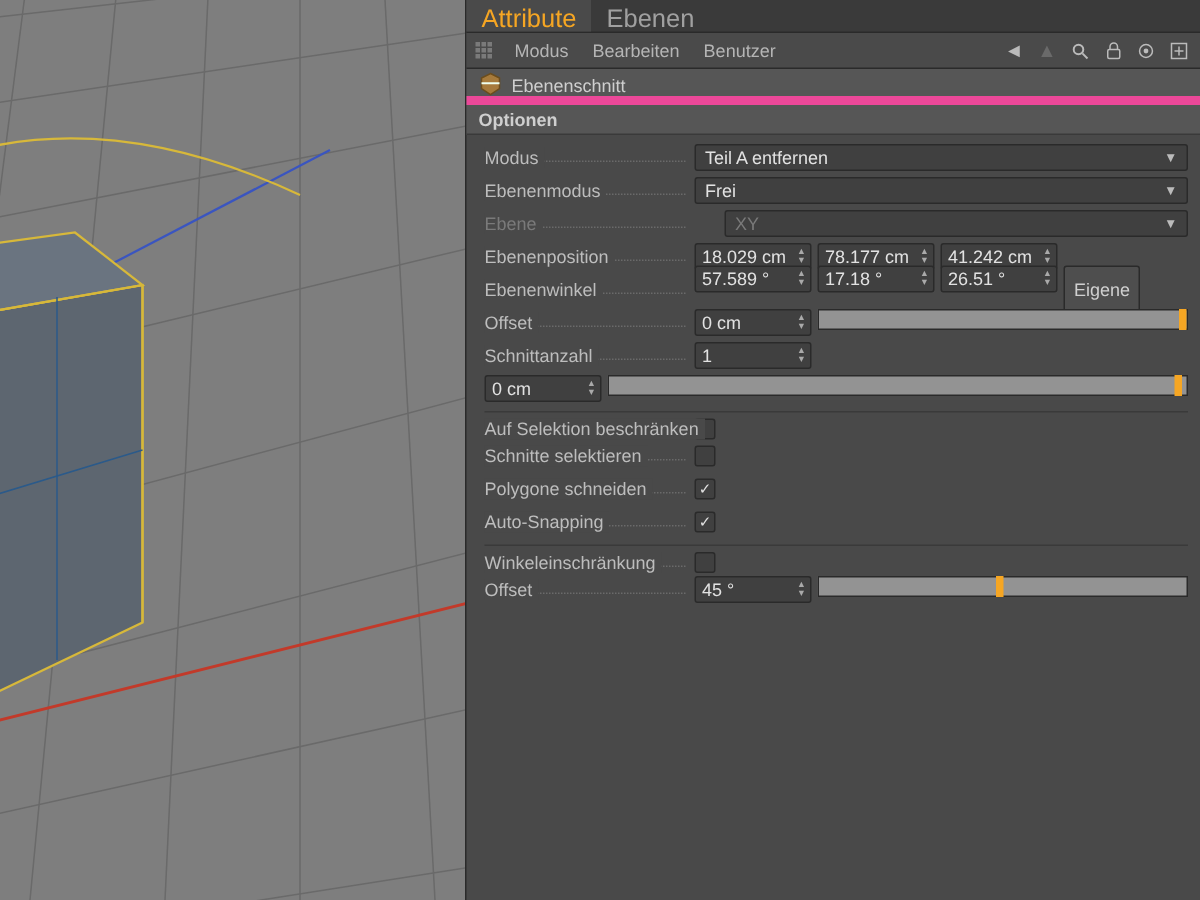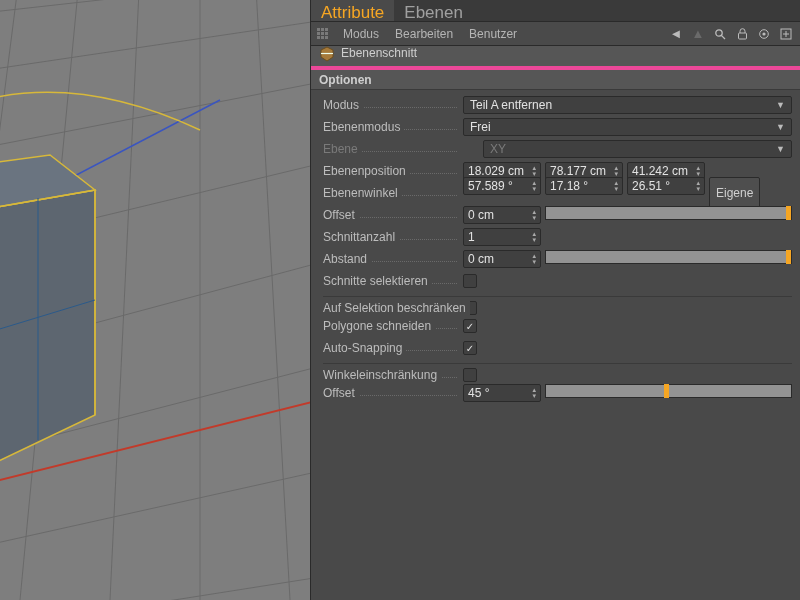--- a/index.html
+++ b/index.html
@@ -19,21 +19,21 @@
 
   
   .mbar { display: flex; align-items: center; background: #4a4a4a; height: 24px; padding: 0 6px; border-bottom: 1px solid #2a2a2a; }
   .mbar .dots { width:14px; margin-right:4px; display:flex; flex-wrap:wrap; gap:1px; }
   .mbar .dots span { width:3px; height:3px; background:#7a7a7a; }
   .mbar .menu { color:#b5b5b5; padding:0 8px; cursor:default; }
   .mbar .spacer { flex:1; }
   .mbar .icon { width:16px; height:16px; margin-left:6px; display:flex; align-items:center; justify-content:center; color:#bababa; font-size:13px; }
 
   
-  .titlebar { background:#565656; height:24px; display:flex; align-items:flex-start; padding:0 8px; border-bottom:4px solid #ec4899; }
+  .titlebar { background:#565656; height:24px; display:flex; align-items:flex-end; padding:0 8px; border-bottom:6px solid #ec4899; }
   .titlebar svg { margin-right:6px; }
   .titlebar span { color:#cfcfcf; }
 
   
   .section-head { background:#565656; height:20px; display:flex; align-items:center; padding:0 8px; font-weight:bold; color:#cfcfcf; border-bottom:1px solid #3a3a3a; }
 
   
   .rows { padding: 4px 8px 4px 12px; }
   .row { display:flex; align-items:center; height:22px; }
   .row.sep { border-top:1px solid #3a3a3a; margin-top:4px; padding-top:4px; height:auto; }
@@ -253,45 +253,44 @@
         <div class="label"><span>Schnittanzahl</span></div>
         <div class="val">
           <div class="num">
               <span>1</span>
               <span class="stepper">▴<br>▾</span>
             </div>
         </div>
       </div>
 
       <div class="row">
-        <div class="label"><span>Abstand</span></div>
         <div class="val">
           <div class="num">
               <span>0 cm</span>
               <span class="stepper">▴<br>▾</span>
             </div>
           <div class="slider">
               <div class="knob" style="left:98%"></div>
             </div>
         </div>
       </div>
 
-      <div class="row">
-        <div class="label"><span>Schnitte selektieren</span></div>
-        <div class="val">
-            <div class="chk"></div>
-          </div>
-      </div>
       <div class="row sep">
         <div class="label"><span>Auf Selektion beschränken</span></div>
         <div class="val">
             <div class="chk"></div>
           </div>
       </div>
       <div class="row">
+        <div class="label"><span>Schnitte selektieren</span></div>
+        <div class="val">
+            <div class="chk"></div>
+          </div>
+      </div>
+      <div class="row">
         <div class="label"><span>Polygone schneiden</span></div>
         <div class="val">
             <div class="chk">✓</div>
           </div>
       </div>
       <div class="row">
         <div class="label"><span>Auto-Snapping</span></div>
         <div class="val">
             <div class="chk">✓</div>
           </div>

